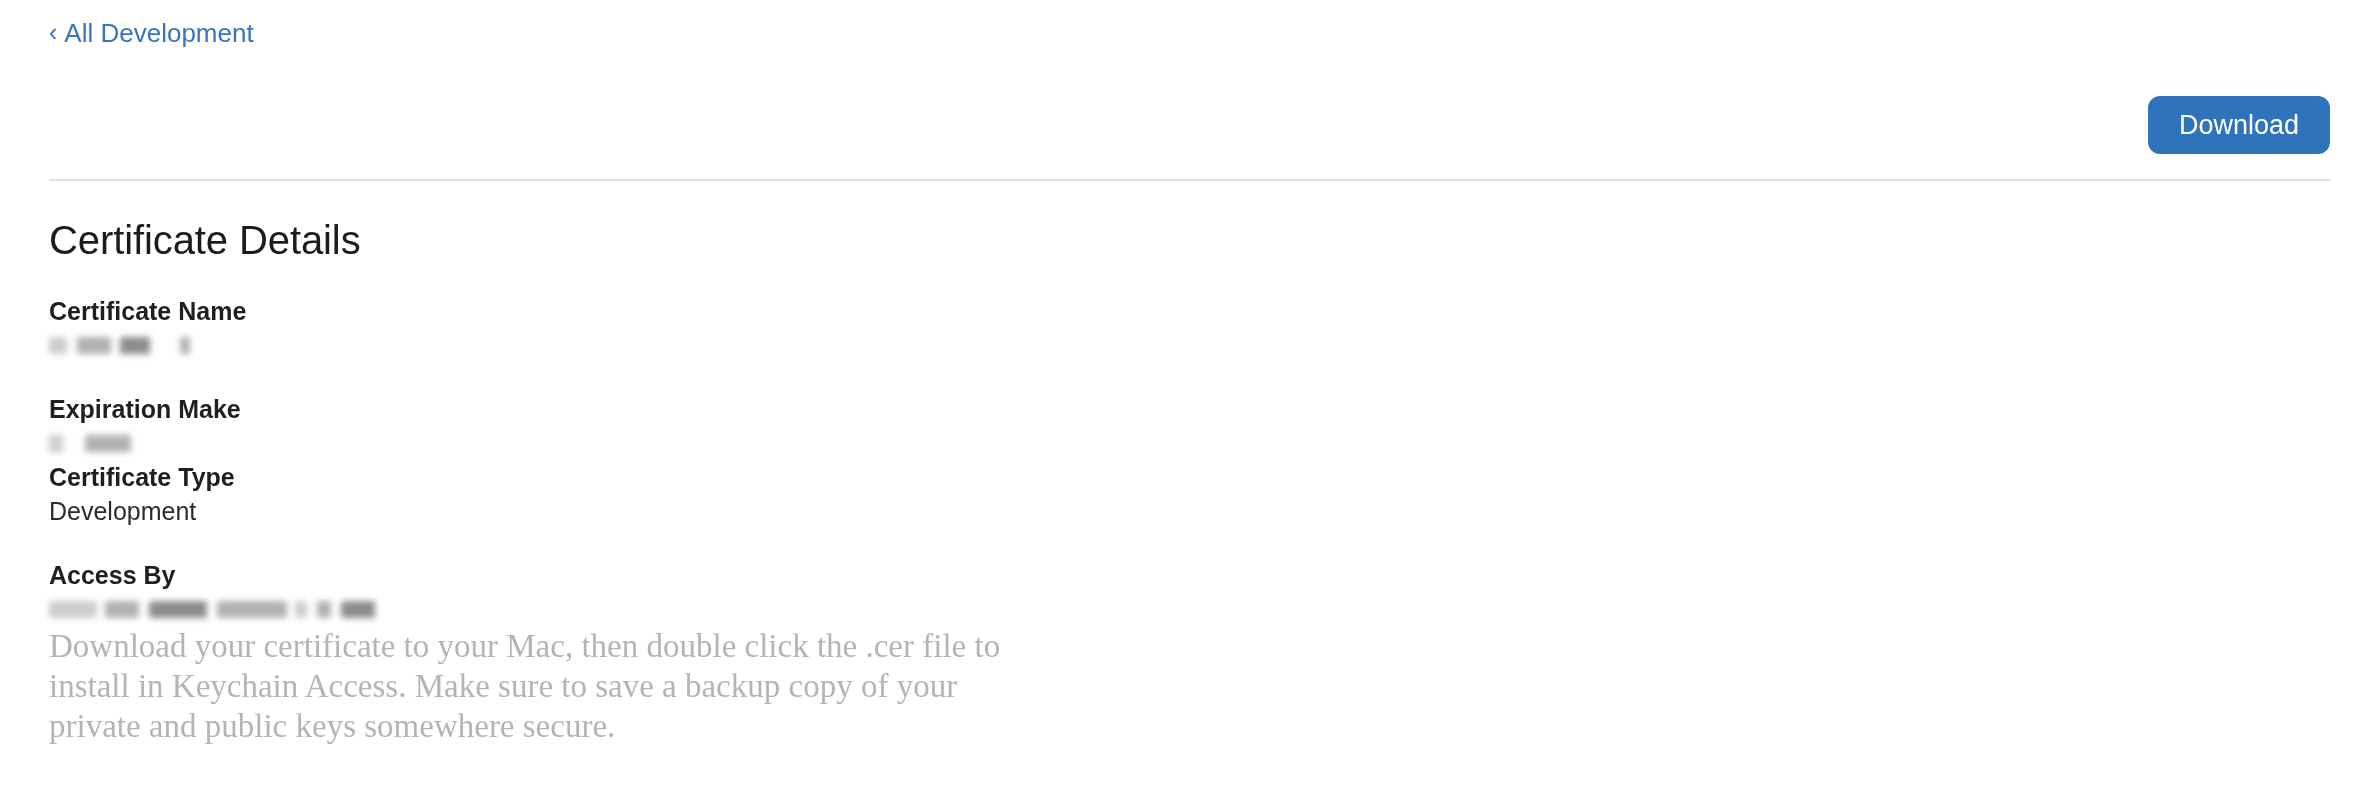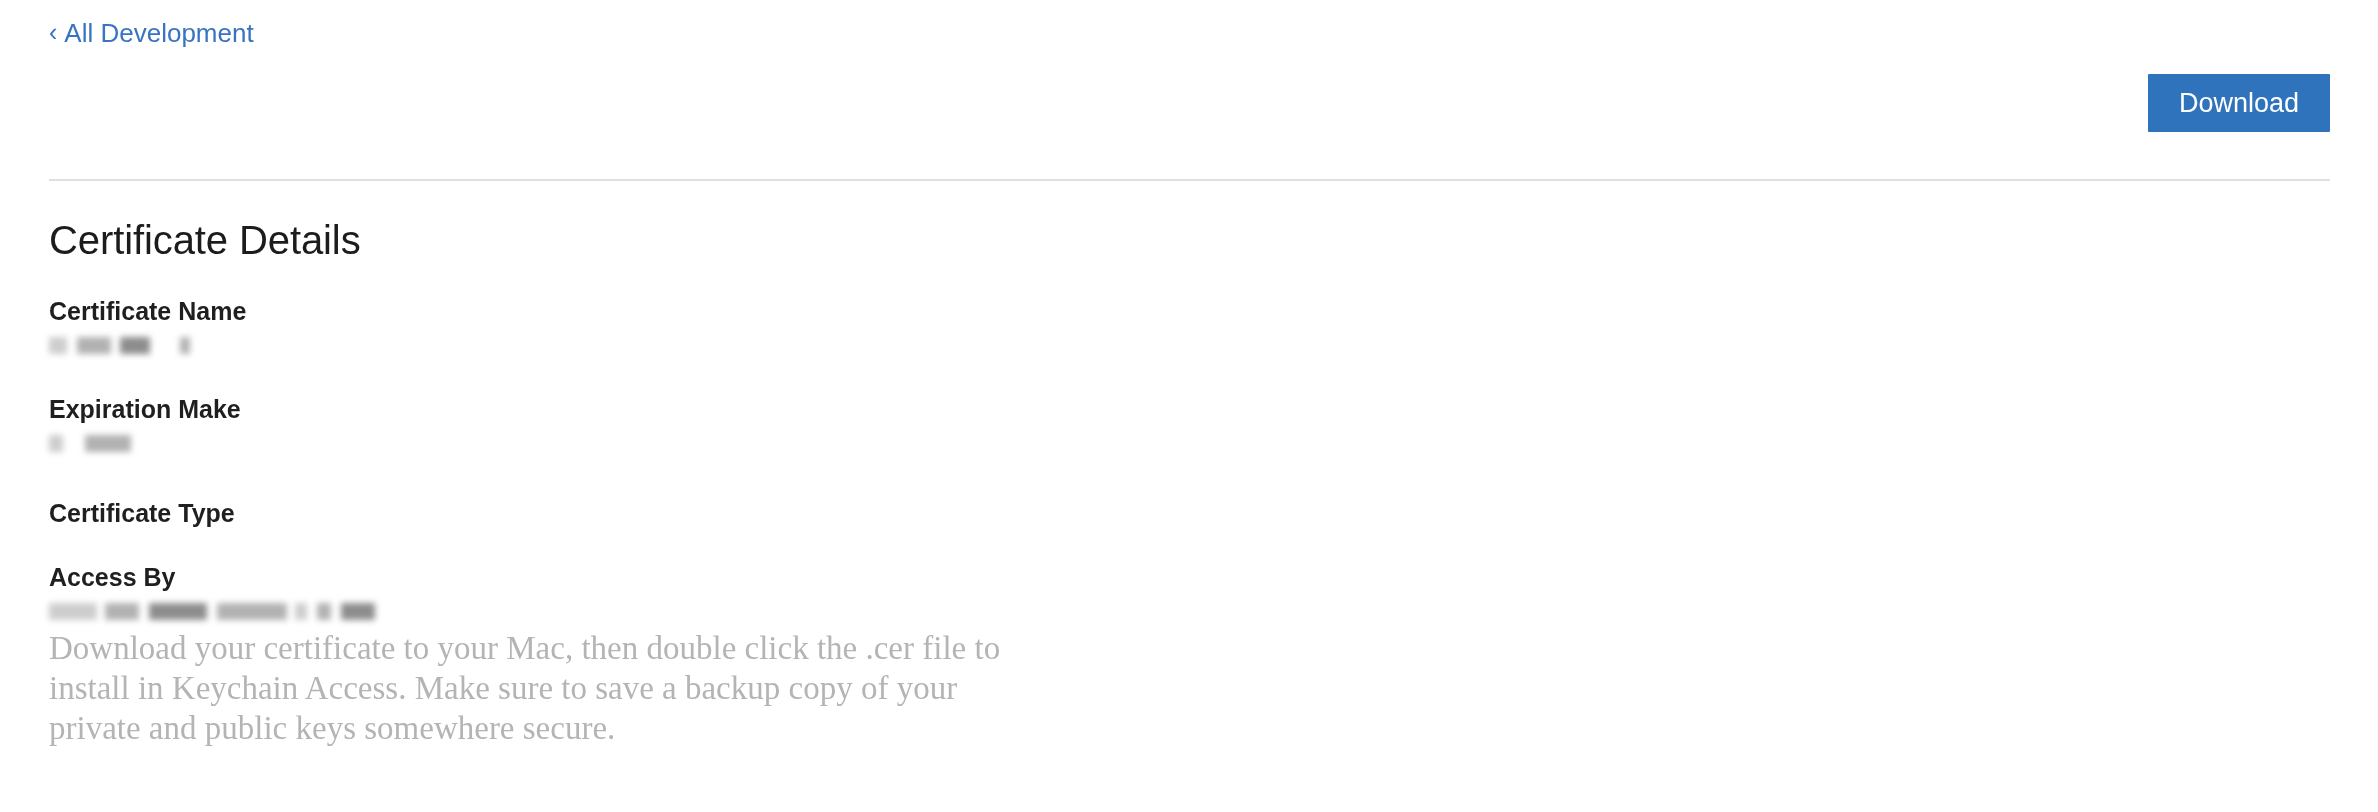--- a/index.html
+++ b/index.html
@@ -60,29 +60,29 @@
     font-size: 54px;
     line-height: 64px;
     font-weight: 400;
     color: #161616;
     letter-spacing: -0.2px;
     white-space: nowrap;
   }
   .download-button {
     position: absolute;
     right: 0;
-    top: 12px;
+    top: 34px;
     height: 58px;
     min-width: 182px;
     padding: 0 26px;
     box-sizing: border-box;
     background: #3073bd;
     color: #ffffff;
     border: none;
-    border-radius: 1px;
+    border-radius: 12px;
     font-family: "Liberation Sans", sans-serif;
     font-size: 27px;
     line-height: 58px;
     font-weight: 400;
     text-align: center;
     cursor: pointer;
     white-space: nowrap;
   }
 
   
@@ -116,21 +116,21 @@
     width: 2281px;
     display: flex;
     flex-direction: column;
     align-items: flex-start;
   }
 
   .col {
     box-sizing: border-box;
   }
   .col-1 { width: 670px; }
-  .col-2 { width: 630px; margin-top: 36px; }
+  .col-2 { width: 630px; }
   .col-3 { width: 960px; }
 
   .field { margin-bottom: 30px; }
   .field:last-child { margin-bottom: 0; }
 
   .field-label {
     font-size: 25px;
     line-height: 34px;
     font-weight: 600;
     color: #1f1f1f;
@@ -216,20 +216,21 @@
             <span class="chunk light" style="width: 14px;"></span>
             <span class="gap" style="width: 22px;"></span>
             <span class="chunk mid" style="width: 46px;"></span>
           </div>
       </div>
     </div>
 
     <div class="col col-2">
       <div class="field">
         <div class="field-label">Certificate Type</div>
+        <div class="field-value">Development</div>
       </div>
       <div class="field">
         <div class="field-label">Access By</div>
         <div class="field-value redacted">
             <span class="chunk light" style="width: 48px;"></span>
             <span class="gap" style="width: 8px;"></span>
             <span class="chunk mid" style="width: 34px;"></span>
             <span class="gap" style="width: 10px;"></span>
             <span class="chunk dark" style="width: 58px;"></span>
             <span class="gap" style="width: 10px;"></span>

